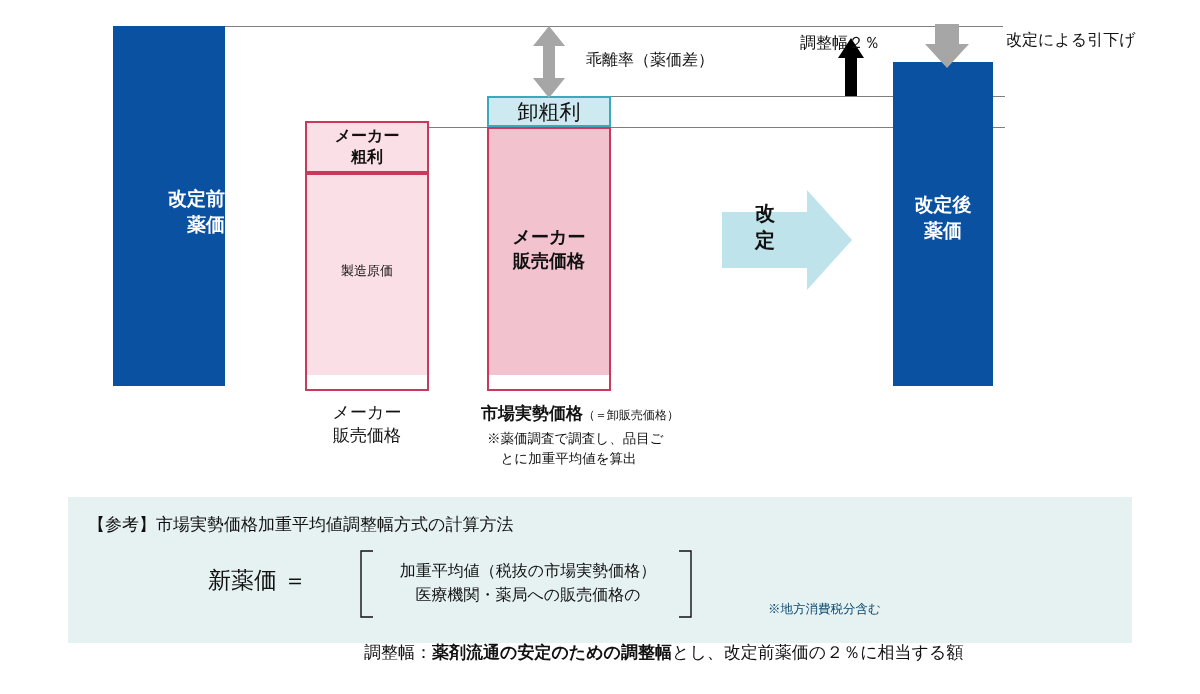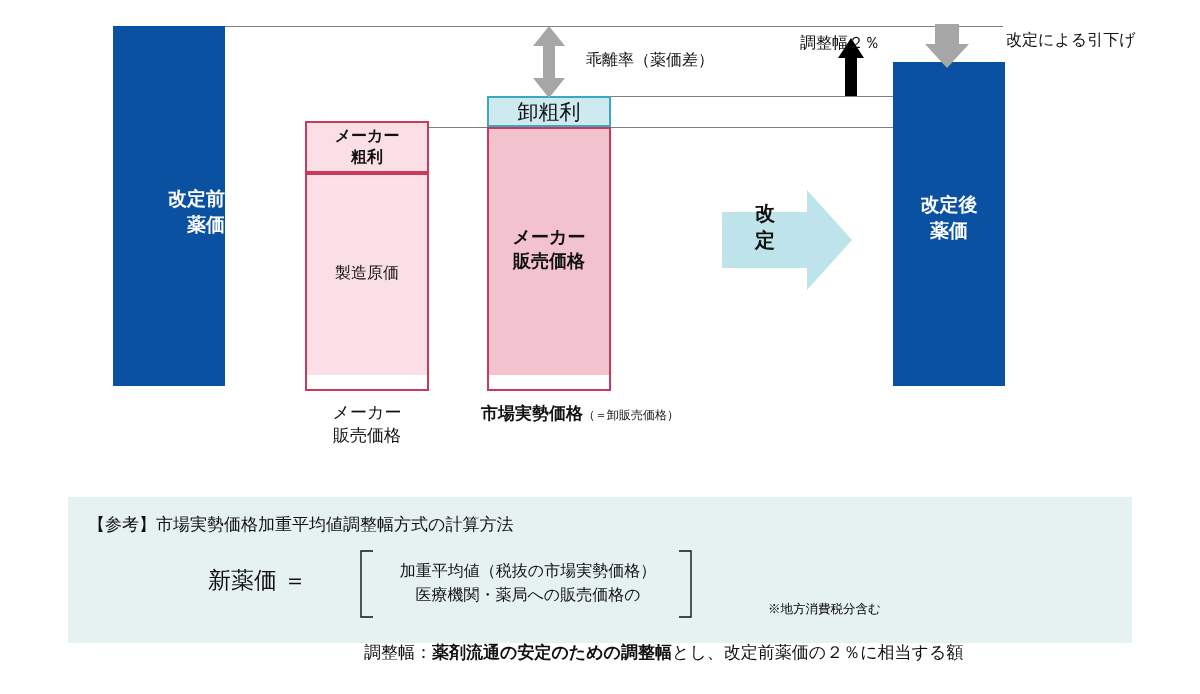--- a/index.html
+++ b/index.html
@@ -59,21 +59,21 @@
   .bar-label-small {
     color: #111111;
     font-weight: bold;
     font-size: 16px;
     line-height: 1.3;
     text-align: center;
     width: 100%;
   }
   .bar-label-plain {
     color: #111111;
-    font-size: 16px;
+    font-size: 13px;
     line-height: 1.3;
     text-align: center;
     width: 100%;
   }
 
   
   .wave {
     position: absolute;
     left: 0;
     width: 100%;
@@ -129,21 +129,21 @@
     color: #111111;
     white-space: nowrap;
   }
   .formula-tail {
     font-size: 18px;
     color: #111111;
     white-space: nowrap;
   }
   .formula-note {
     font-size: 12.5px;
-    color: #000000;
+    color: #0c4a6e;
     white-space: nowrap;
   }
   .panel-foot {
     font-size: 17px;
     color: #111111;
     white-space: nowrap;
   }
   .panel-foot b { font-weight: bold; }
 </style>
 </head>
@@ -154,21 +154,21 @@
   <div class="abs hline" style="left:113px; top:26px; width:890px;"></div>
   <div class="abs hline" style="left:305px; top:127px; width:700px;"></div>
   <div class="abs hline" style="left:487px; top:96px; width:518px;"></div>
 
   <div class="abs bar-blue" style="left:113px; top:26px; width:112px; height:365px;">
     <div class="abs bar-label" style="top:160px; left:0; white-space:pre-line;text-align:right;">改定前
 薬価</div>
     <div class="wave" style="top:360px;"></div>
   </div>
 
-  <div class="abs bar-blue" style="left:893px; top:62px; width:112px; height:329px;">
+  <div class="abs bar-blue" style="left:893px; top:62px; width:100px; height:329px;">
     <div class="abs bar-label" style="top:130px; left:0; white-space:pre-line;">改定後
 薬価</div>
     <div class="wave" style="top:324px;"></div>
   </div>
 
   <div class="abs bar-pink-light" style="left:305px; top:121px; width:124px; height:52px; display:flex; align-items:center; justify-content:center;">
     <div class="bar-label-small" style="white-space:pre-line;">メーカー
 粗利</div>
   </div>
 
@@ -186,20 +186,22 @@
 
   <div class="abs bar-pink" style="left:487px; top:127px; width:124px; height:264px;">
     <div class="abs bar-label-dark" style="top:96px; left:0; font-size:18px; white-space:pre-line;">メーカー
 販売価格</div>
     <div class="wave" style="top:246px;"></div>
   </div>
 
   <div class="abs" style="left:455px; top:402px; width:250px; text-align:center;">
     <span class="caption-bold">市場実勢価格</span><span class="caption" style="font-size:12px;">（＝卸販売価格）</span>
   </div>
+  <div class="abs note" style="left:487px; top:429px; width:250px; white-space:pre-line;">※薬価調査で調査し、品目ご
+　とに加重平均値を算出</div>
 
   <svg class="abs" style="left:527px; top:26px;" width="44" height="72" viewBox="0 0 44 72">
     <polygon points="22,0 38,20 28,20 28,52 38,52 22,72 6,52 16,52 16,20 6,20" fill="#a6a6a6"></polygon>
   </svg>
   <div class="abs line-label" style="left:586px; top:50px;">乖離率（薬価差）</div>
 
   <svg class="abs" style="left:838px; top:38px;" width="26" height="58" viewBox="0 0 26 58">
     <polygon points="13,0 26,20 19,20 19,58 7,58 7,20 0,20" fill="#000000"></polygon>
   </svg>
   <div class="abs line-label" style="left:800px; top:33px;">調整幅２％</div>

